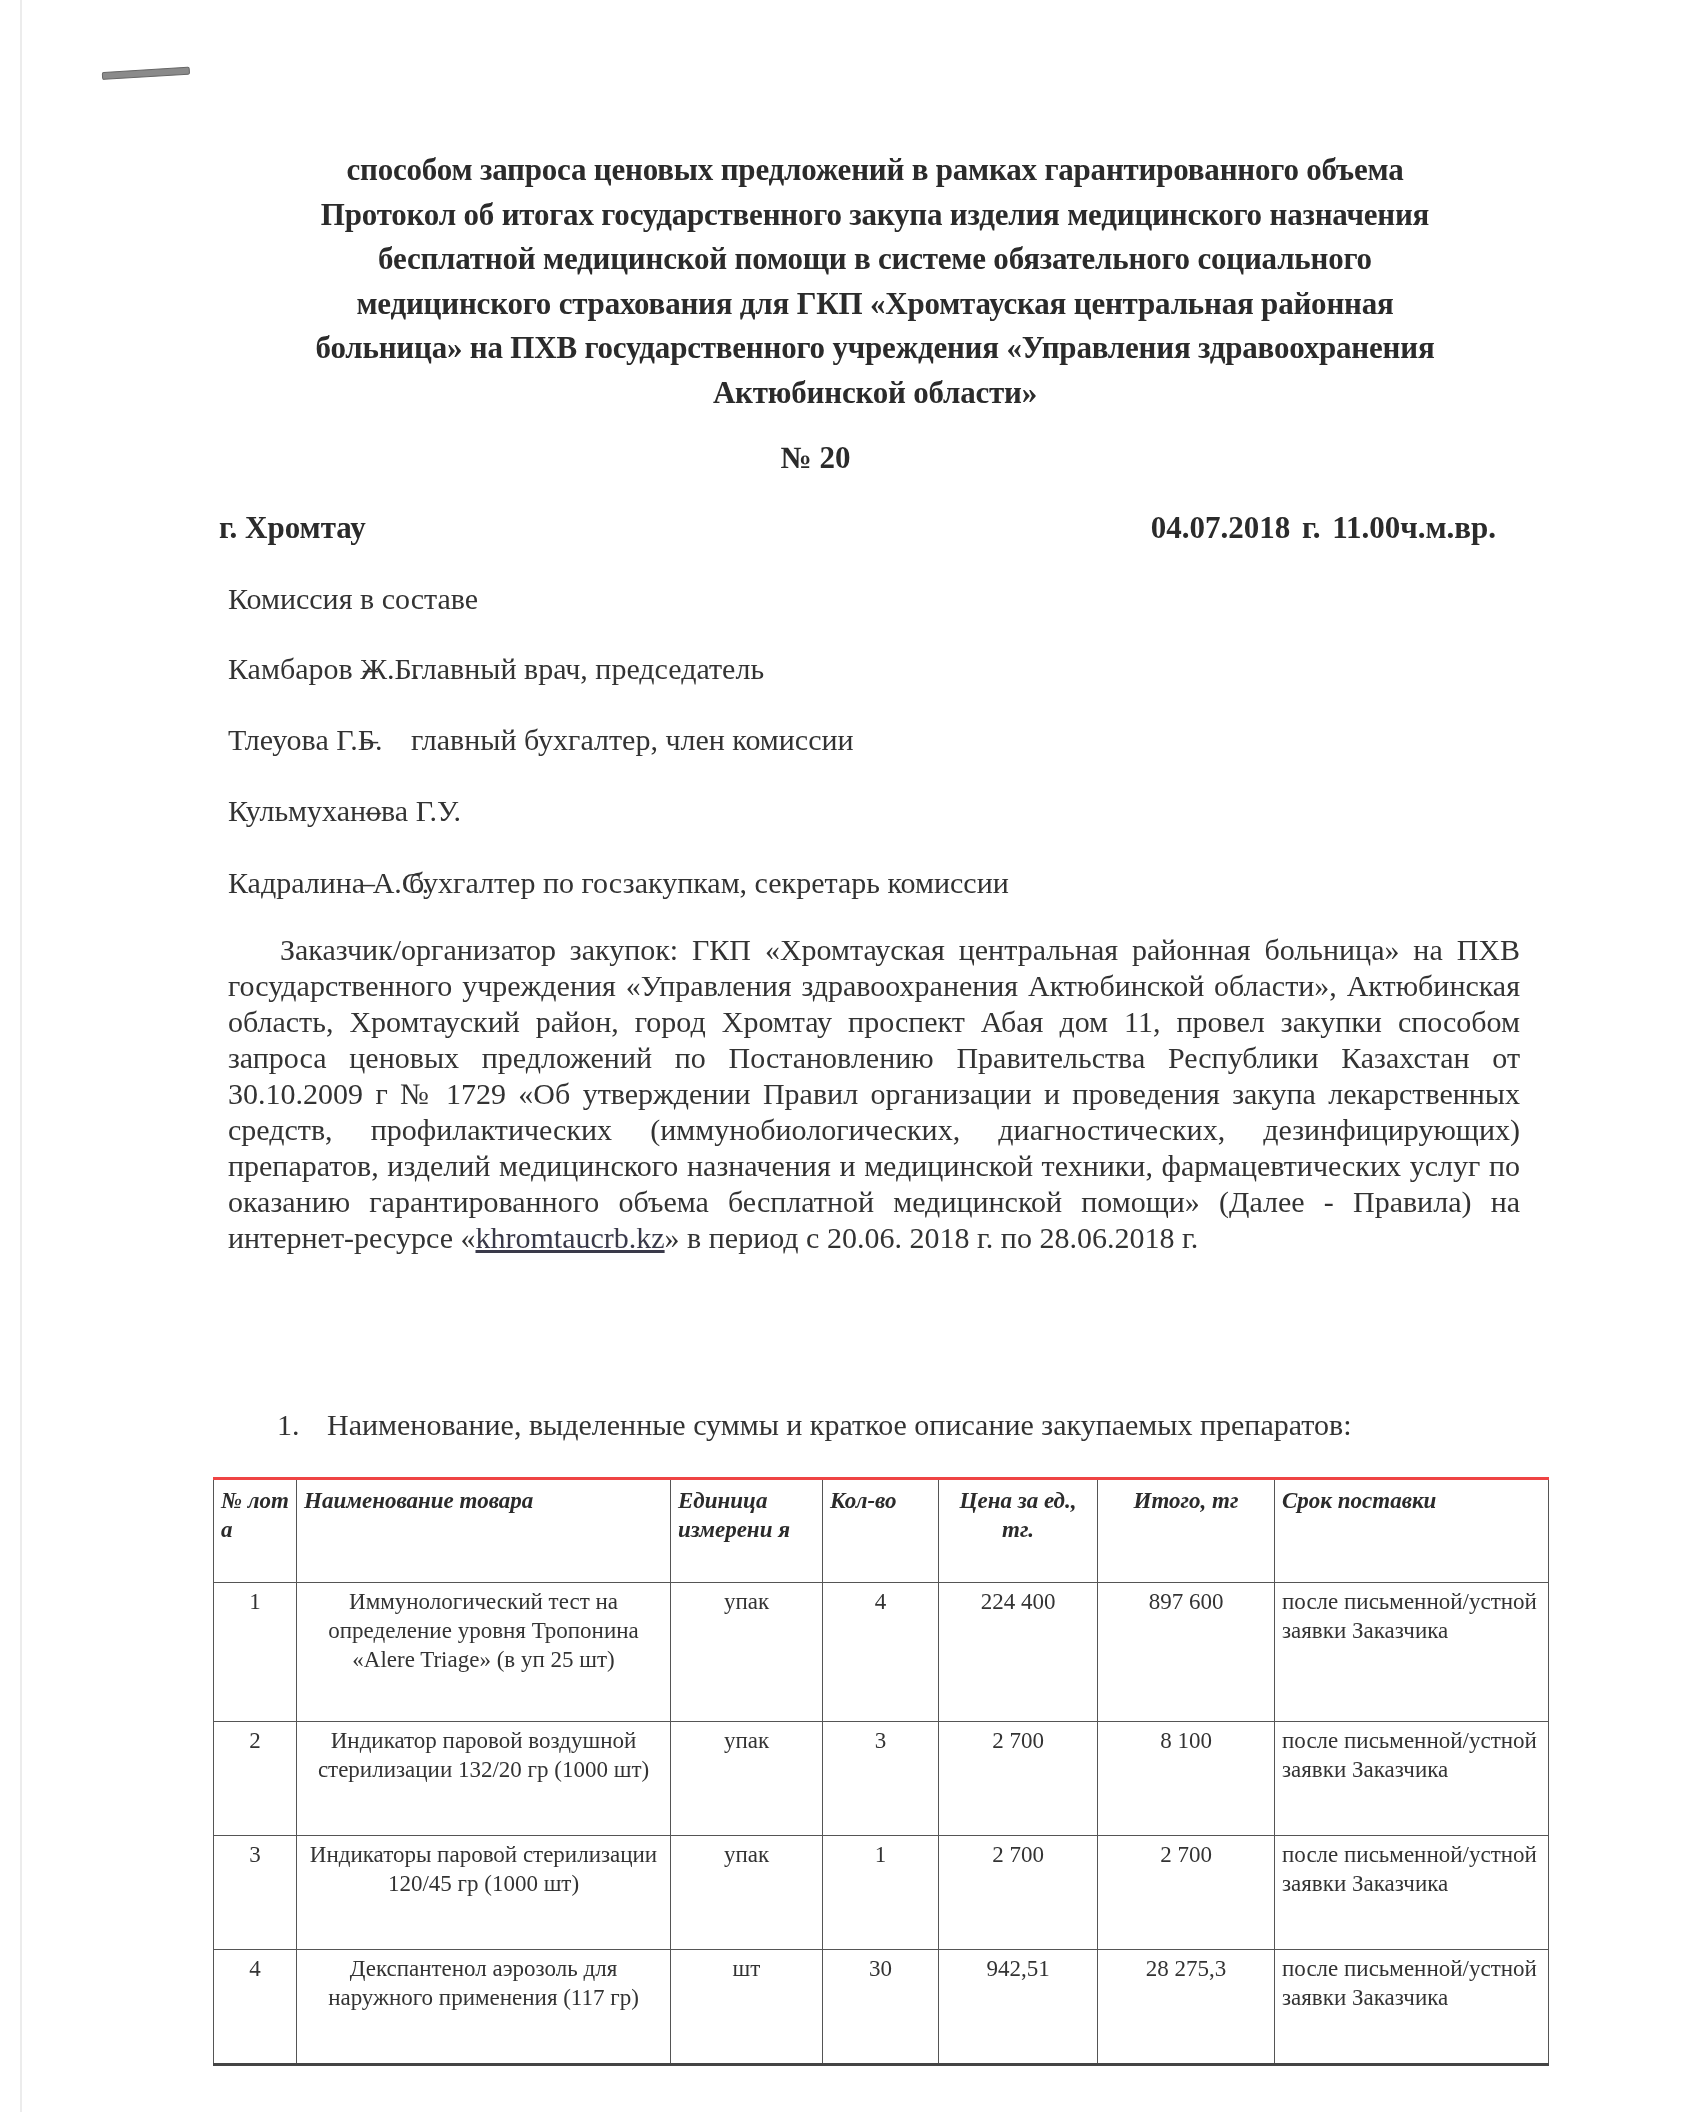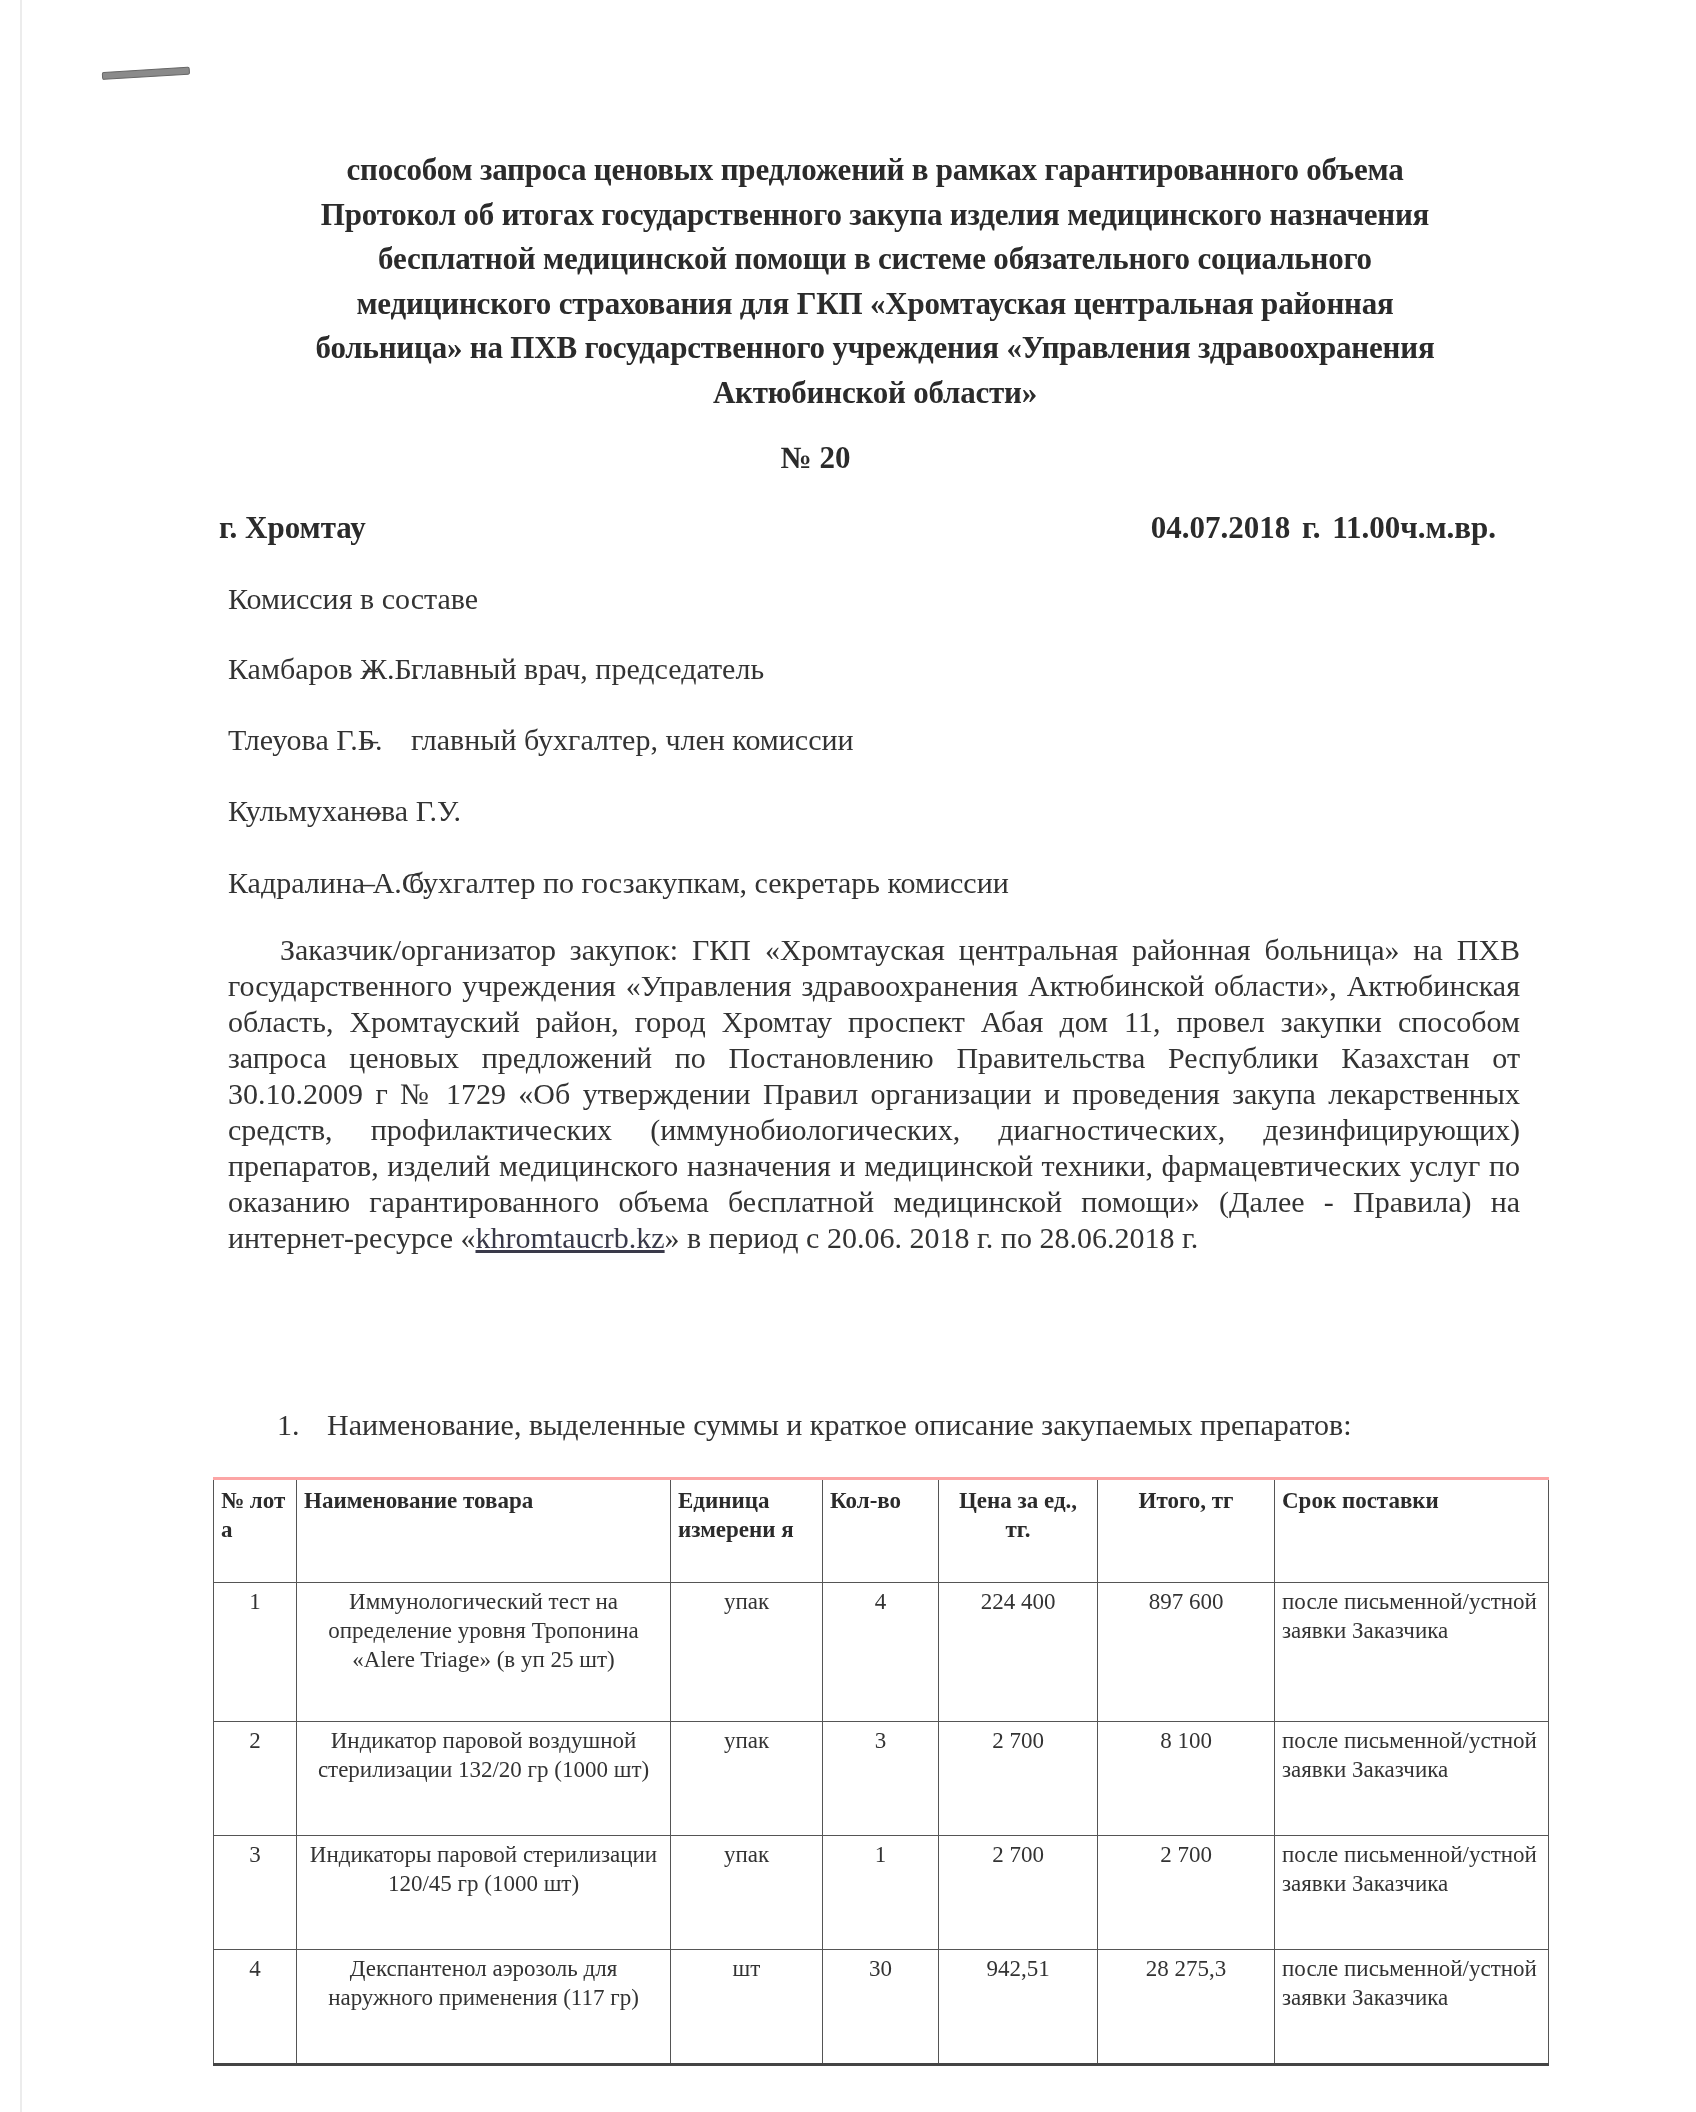--- a/index.html
+++ b/index.html
@@ -34,21 +34,21 @@
     width: 1335px; font-size: 23px; line-height: 29px; color: #333;
   }
   table.lots th, table.lots td { border: 1.5px solid #555; vertical-align: top; padding: 4px 7px; }
   table.lots th { font-weight: bold; text-align: left; height: 92px; color: #2b2b2b; padding-top: 6px; }
   table.lots th.c-price, table.lots th.c-total { text-align: center; }
   table.lots td { text-align: center; }
   table.lots td.c-term { text-align: left; }
   table.lots tr.r1 td { height: 130px; }
   table.lots tr.r td { height: 105px; }
   table.lots tbody tr:last-child td { border-bottom: 3px solid #444; }
-  table.lots thead tr th { border-top: 3px solid #fca5a5; }
+  table.lots thead tr th { border-top: 3px solid #ef4444; font-style: italic; }
 </style>
 </head>
 <body>
 
 <div class="scan-edge"></div>
 <div class="staple"></div>
 
 <div class="title">
   <div>способом запроса ценовых предложений в рамках гарантированного объема</div>
   <div>Протокол об итогах государственного закупа изделия медицинского назначения</div>

